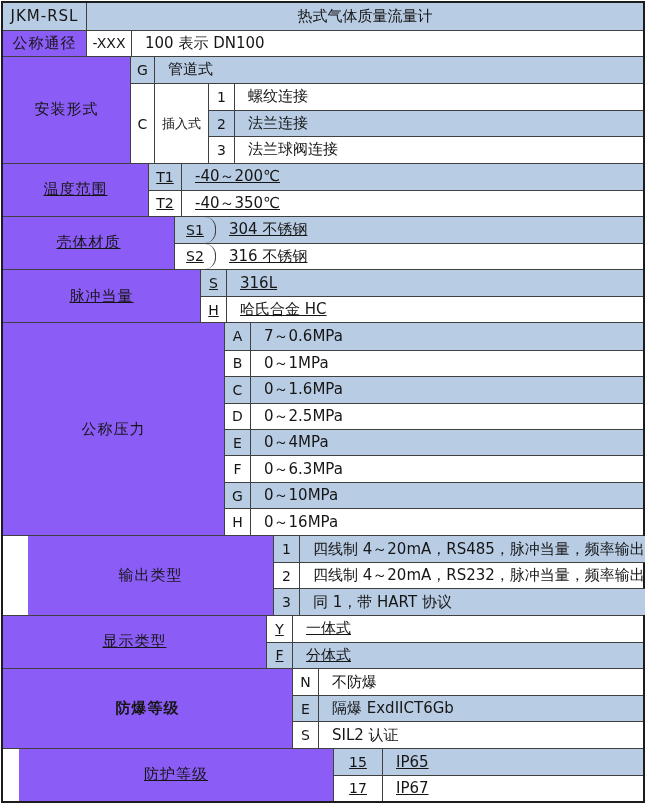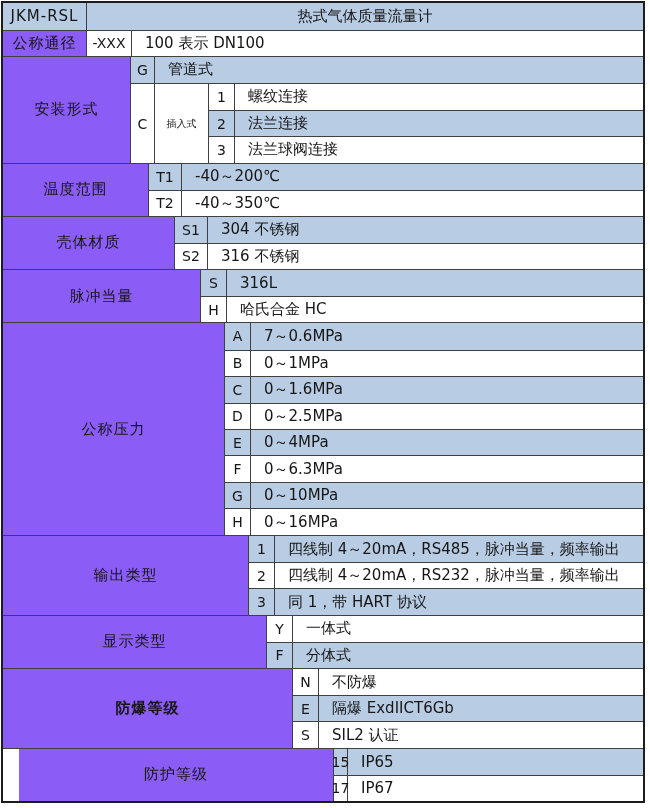--- a/index.html
+++ b/index.html
@@ -21,44 +21,44 @@
   .val  { flex: 1; padding-left: 13px; overflow: hidden; white-space: nowrap; }
   .val.center { justify-content: center; padding-left: 0; }
 
   .body { flex: 1; display: flex; flex-direction: column; }
   .row  { display: flex; height: var(--rh); border-top: 1px solid var(--bd); }
   .row:first-child { border-top: none; }
   .blue { background: var(--accent); }
 
   
   .h1 { height: var(--rh); }
-  .h2 { height: calc(var(--rh) * 2); }
+  .h2 { height: calc(var(--rh) * 2); text-decoration: underline; }
   .h3 { height: calc(var(--rh) * 3); }
   .h4 { height: calc(var(--rh) * 4); }
   .h8 { height: calc(var(--rh) * 8); }
 
   
   .w-model { width: 84px; }
   .w-dncode { width: 45px; }
   .w-install { width: 128px; }
   .w-gc { width: 24px; }
   .w-ins { width: 54px; }
   .w-num { width: 26px; }
   .w-temp { width: 146px; }
   .w-tcode { width: 33px; }
   .w-house { width: 172px; }
-  .w-scode { width: 33px; }
+  .w-scode { width: 41px; border-radius: 11px; }
   .w-sensor { width: 198px; }
   .w-c26 { width: 26px; }
   .w-press { width: 222px; }
-  .w-out { width: 246px; }
+  .w-out { width: 246px; margin-left: 25px; }
   .w-disp { width: 264px; }
   .w-ex { width: 290px; font-weight: bold; }
   .w-prot { width: 315px; margin-left: 16px; }
-  .w-c27 { width: 14px; }
+  .w-c27 { width: 49px; }
 
   .c-block { display: flex; border-top: 1px solid var(--bd); }
   .opts { flex: 1; display: flex; flex-direction: column; }
 </style>
 </head>
 <body>
 
 <div class="sheet">
   <div class="spec-table">
 
@@ -75,21 +75,21 @@
 
     <div class="sec h4">
       <div class="cell stub w-install">安装形式</div>
       <div class="body">
         <div class="row blue">
           <div class="cell code w-gc">G</div>
           <div class="cell val">管道式</div>
         </div>
         <div class="c-block h3">
           <div class="cell code w-gc h3">C</div>
-          <div class="cell code w-ins h3" style="font-size:10px;">插入式</div>
+          <div class="cell code w-ins h3" style="font-size:13px;">插入式</div>
           <div class="opts">
             <div class="row">
               <div class="cell code w-num">1</div>
               <div class="cell val">螺纹连接</div>
             </div>
             <div class="row blue">
               <div class="cell code w-num">2</div>
               <div class="cell val">法兰连接</div>
             </div>
             <div class="row">

